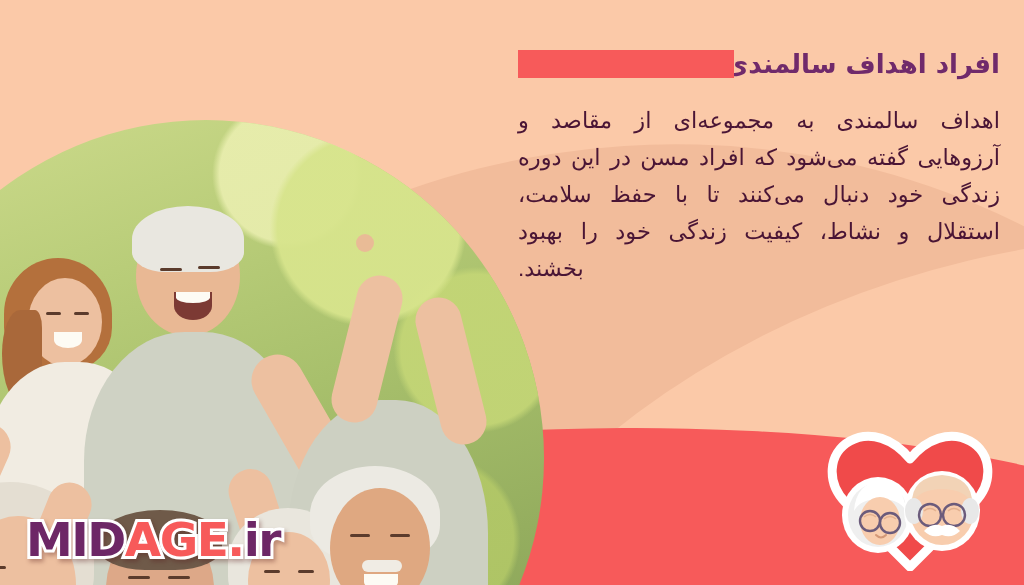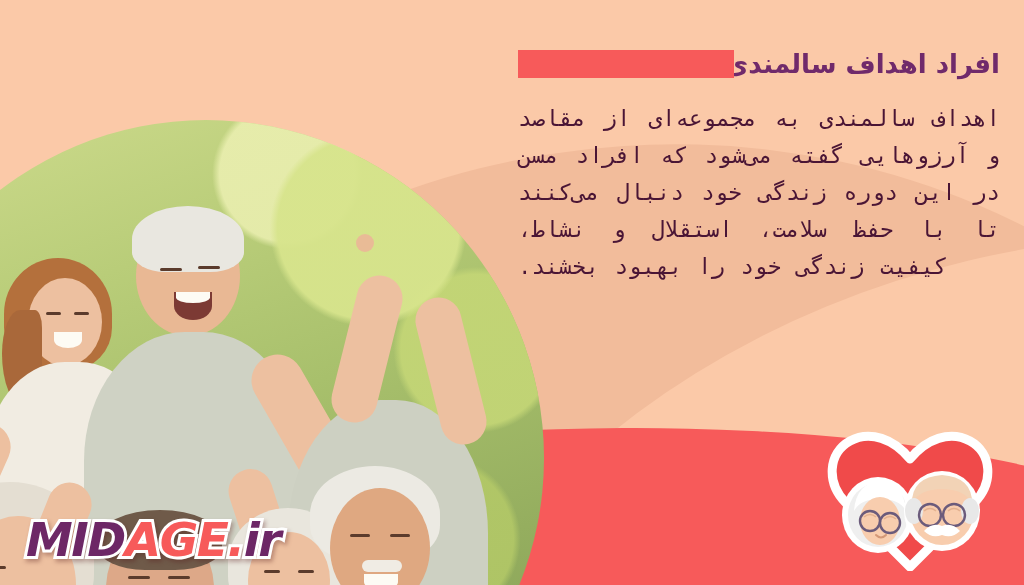--- a/index.html
+++ b/index.html
@@ -128,39 +128,38 @@
     white-space:nowrap;
   }
   .title-bar{
     flex:1 1 auto;
     min-width:80px;
     height:28px;
     background:#f75a5a;
     margin-right:-24px;
   }
   .body-text{
-    font-family:Liberation Mono, monospace;
+    font-family:Liberation Sans, sans-serif;
     font-size:22.5px;
     line-height:37px;
     color:#4a1535;
     text-align:justify;
     text-align-last:left;
     direction:rtl;
     word-spacing:2px;
   }
 
   
   .logo{
     position:absolute;
     left:26px;
     bottom:22px;
     font-family:"DejaVu Sans", sans-serif;
     font-size:47px;
     font-weight:bold;
-    font-style:italic;
     letter-spacing:-1.5px;
     line-height:1;
     white-space:nowrap;
     -webkit-text-stroke:6px #ffffff;
     paint-order:stroke fill;
     filter:drop-shadow(2px 3px 2px rgba(90,30,30,.35));
   }
   .logo .mid{ color:#6d2766; }
   .logo .age{ color:#f75a5a; }
   .logo .ir { color:#6d2766; }

